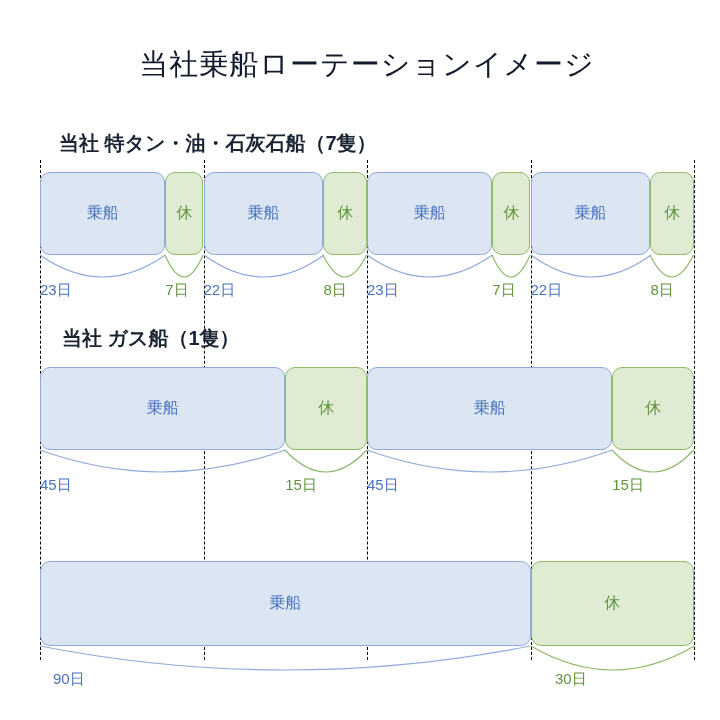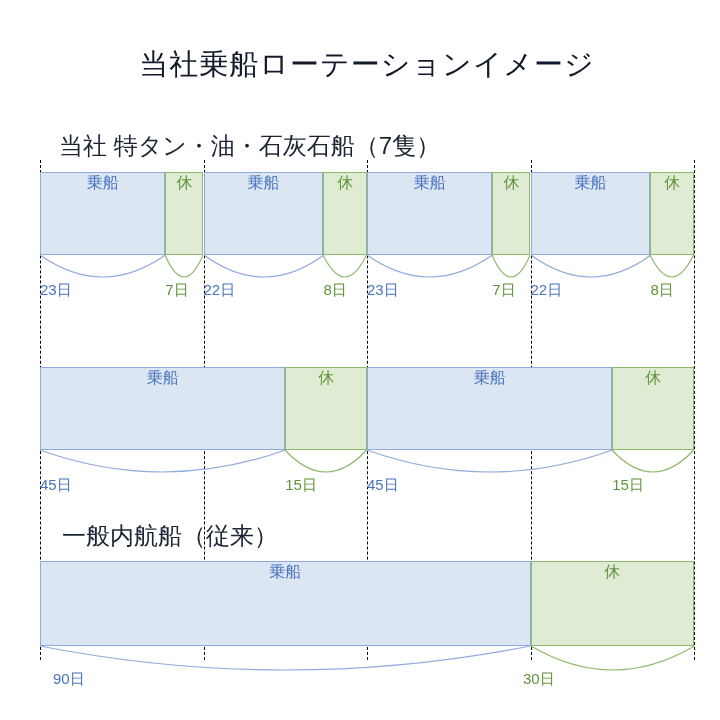--- a/index.html
+++ b/index.html
@@ -30,38 +30,39 @@
     top:160px;
     height:500px;
     width:0;
     border-left:1.6px dashed #000000;
     z-index:1;
   }
 
   
   .section-label{
     position:absolute;
-    font-size:24px;
+    font-size:20px;
     color:#1b2433;
     white-space:nowrap;
     z-index:3;
     background:transparent;
-    font-weight:400;
+    font-weight:700;
     text-align:center;
   }
 
   
   .bar{
     position:absolute;
     box-sizing:border-box;
     display:flex;
-    align-items:flex-start;
+    align-items:center;
     justify-content:center;
     font-size:16px;
     z-index:2;
+    border-radius:10px;
   }
   .bar.work{
     background:#dce6f3;
     border:1px solid #8faadc;
     color:#4a74c0;
   }
   .bar.rest{
     background:#e0ebd3;
     border:1px solid #8fb96a;
     color:#61953d;
@@ -170,20 +171,21 @@
         <span>休</span>
       </div>
       <div class="arc" style="left: 643.4px; top: 255px; width: 43.6px; height: 26px;">
         <svg width="43.6" height="26" viewBox="0 0 43.6 26">
           <path d="M0,0 Q21.8,44 43.6,0" fill="none" stroke="#8fb96a" stroke-width="1.2"></path>
         </svg>
       </div>
       <div class="day-label rest" style="left: 643.4px; top: 281px; width: 43.6px;">8日</div>
     </div>
 
+  <div class="section-label" style="left:55px;top:325px;">当社  ガス船（1隻）</div>
   <div id="row1">
       <div class="bar work" style="left: 33px; top: 367px; width: 245.25px; height: 83px;">
         <span>乗船</span>
       </div>
       <div class="arc" style="left: 33px; top: 450px; width: 245.25px; height: 26px;">
         <svg width="245.25" height="26" viewBox="0 0 245.25 26">
           <path d="M0,0 Q122.625,44 245.25,0" fill="none" stroke="#8faadc" stroke-width="1.2"></path>
         </svg>
       </div>
       <div class="day-label work" style="left: 33px; top: 476px; width: 245.25px;">45日</div>
@@ -209,35 +211,34 @@
         <span>休</span>
       </div>
       <div class="arc" style="left: 605.25px; top: 450px; width: 81.75px; height: 26px;">
         <svg width="81.75" height="26" viewBox="0 0 81.75 26">
           <path d="M0,0 Q40.875,44 81.75,0" fill="none" stroke="#8fb96a" stroke-width="1.2"></path>
         </svg>
       </div>
       <div class="day-label rest" style="left: 605.25px; top: 476px; width: 81.75px;">15日</div>
     </div>
 
-  <div class="section-label" style="left:55px;top:520px;">一般内航船（従来）</div>
   <div id="row2">
       <div class="bar work" style="left: 33px; top: 561px; width: 490.5px; height: 85px;">
         <span>乗船</span>
       </div>
       <div class="arc" style="left: 33px; top: 646px; width: 490.5px; height: 28px;">
         <svg width="490.5" height="28" viewBox="0 0 490.5 28">
           <path d="M0,0 Q245.25,48 490.5,0" fill="none" stroke="#8faadc" stroke-width="1.2"></path>
         </svg>
       </div>
       <div class="day-label work" style="left: 46px; top: 670px; width: 490.5px;">90日</div>
       <div class="bar rest" style="left: 523.5px; top: 561px; width: 163.5px; height: 85px;">
         <span>休</span>
       </div>
       <div class="arc" style="left: 523.5px; top: 646px; width: 163.5px; height: 28px;">
         <svg width="163.5" height="28" viewBox="0 0 163.5 28">
           <path d="M0,0 Q81.75,48 163.5,0" fill="none" stroke="#8fb96a" stroke-width="1.2"></path>
         </svg>
       </div>
-      <div class="day-label rest" style="left: 516px; top: 670px; width: 163.5px;">30日</div>
+      <div class="day-label rest" style="left: 548px; top: 670px; width: 163.5px;">30日</div>
     </div>
 
 </div>
 
 </body></html>

